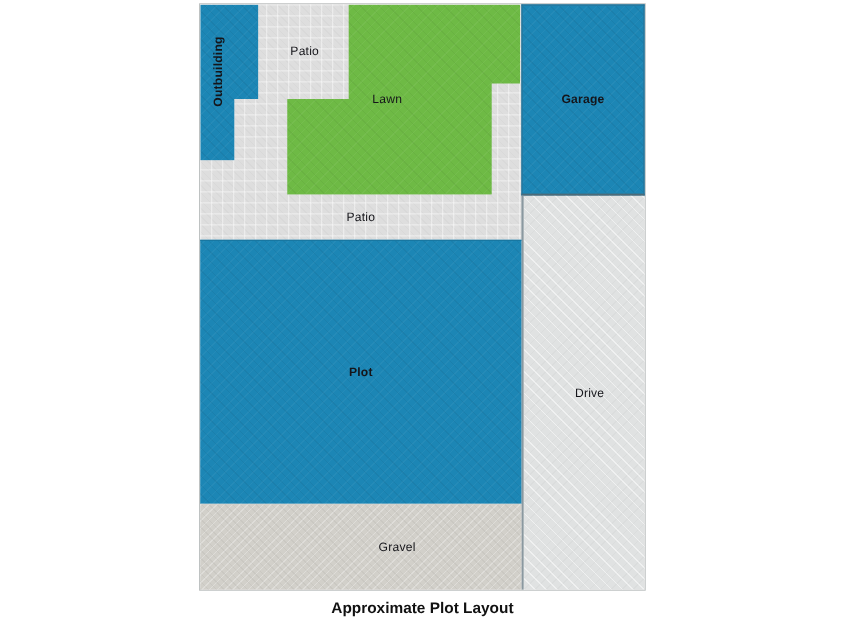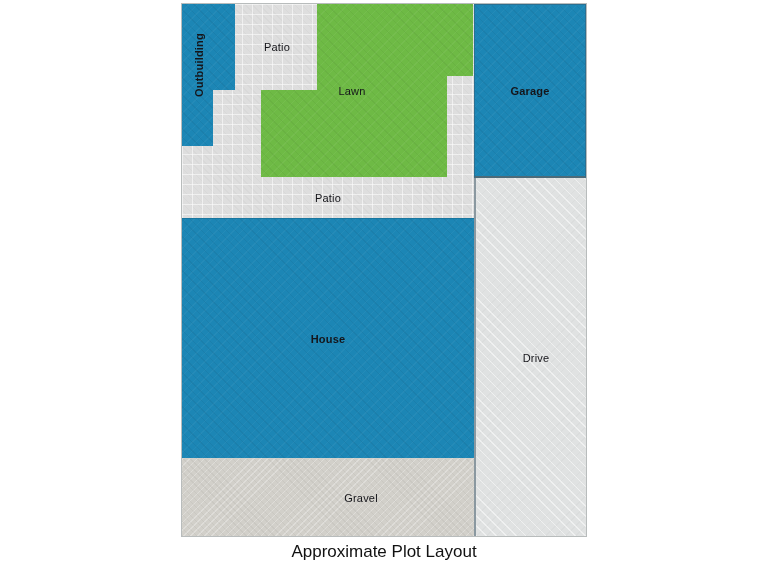--- a/index.html
+++ b/index.html
@@ -123,22 +123,22 @@
   
   .caption {
     position: absolute;
     left: 182px;
     top: 545px;
     width: 404px;
     text-align: center;
     color: #111111;
   }
   .caption .title {
-    font-size: 17px;
-    font-weight: normal;
+    font-size: 14px;
+    font-weight: bold;
     line-height: 14px;
   }
   .caption .subtitle {
     font-size: 8.5px;
     line-height: 11px;
   }
 </style>
 </head>
 <body>
 
@@ -151,21 +151,21 @@
     <div class="region garage" style="background-color: rgb(28, 134, 181);"></div>
     <div class="region drive" style="background-color: rgb(224, 226, 226);"></div>
     <div class="region house" style="background-color: rgb(28, 134, 181);"></div>
     <div class="region gravel" style="background-color: rgb(210, 208, 202);"></div>
 
     <span class="lbl bold vertical lbl-outbuilding">Outbuilding</span>
     <span class="lbl lbl-patio-top">Patio</span>
     <span class="lbl lbl-lawn">Lawn</span>
     <span class="lbl bold lbl-garage">Garage</span>
     <span class="lbl lbl-patio-main">Patio</span>
-    <span class="lbl bold lbl-house">House</span>
+    <span class="lbl bold lbl-house">Plot</span>
     <span class="lbl lbl-drive">Drive</span>
     <span class="lbl lbl-gravel">Gravel</span>
 
   </div>
 
   <div class="caption">
     <div class="title">Approximate Plot Layout</div>
   </div>
 </div>
 

